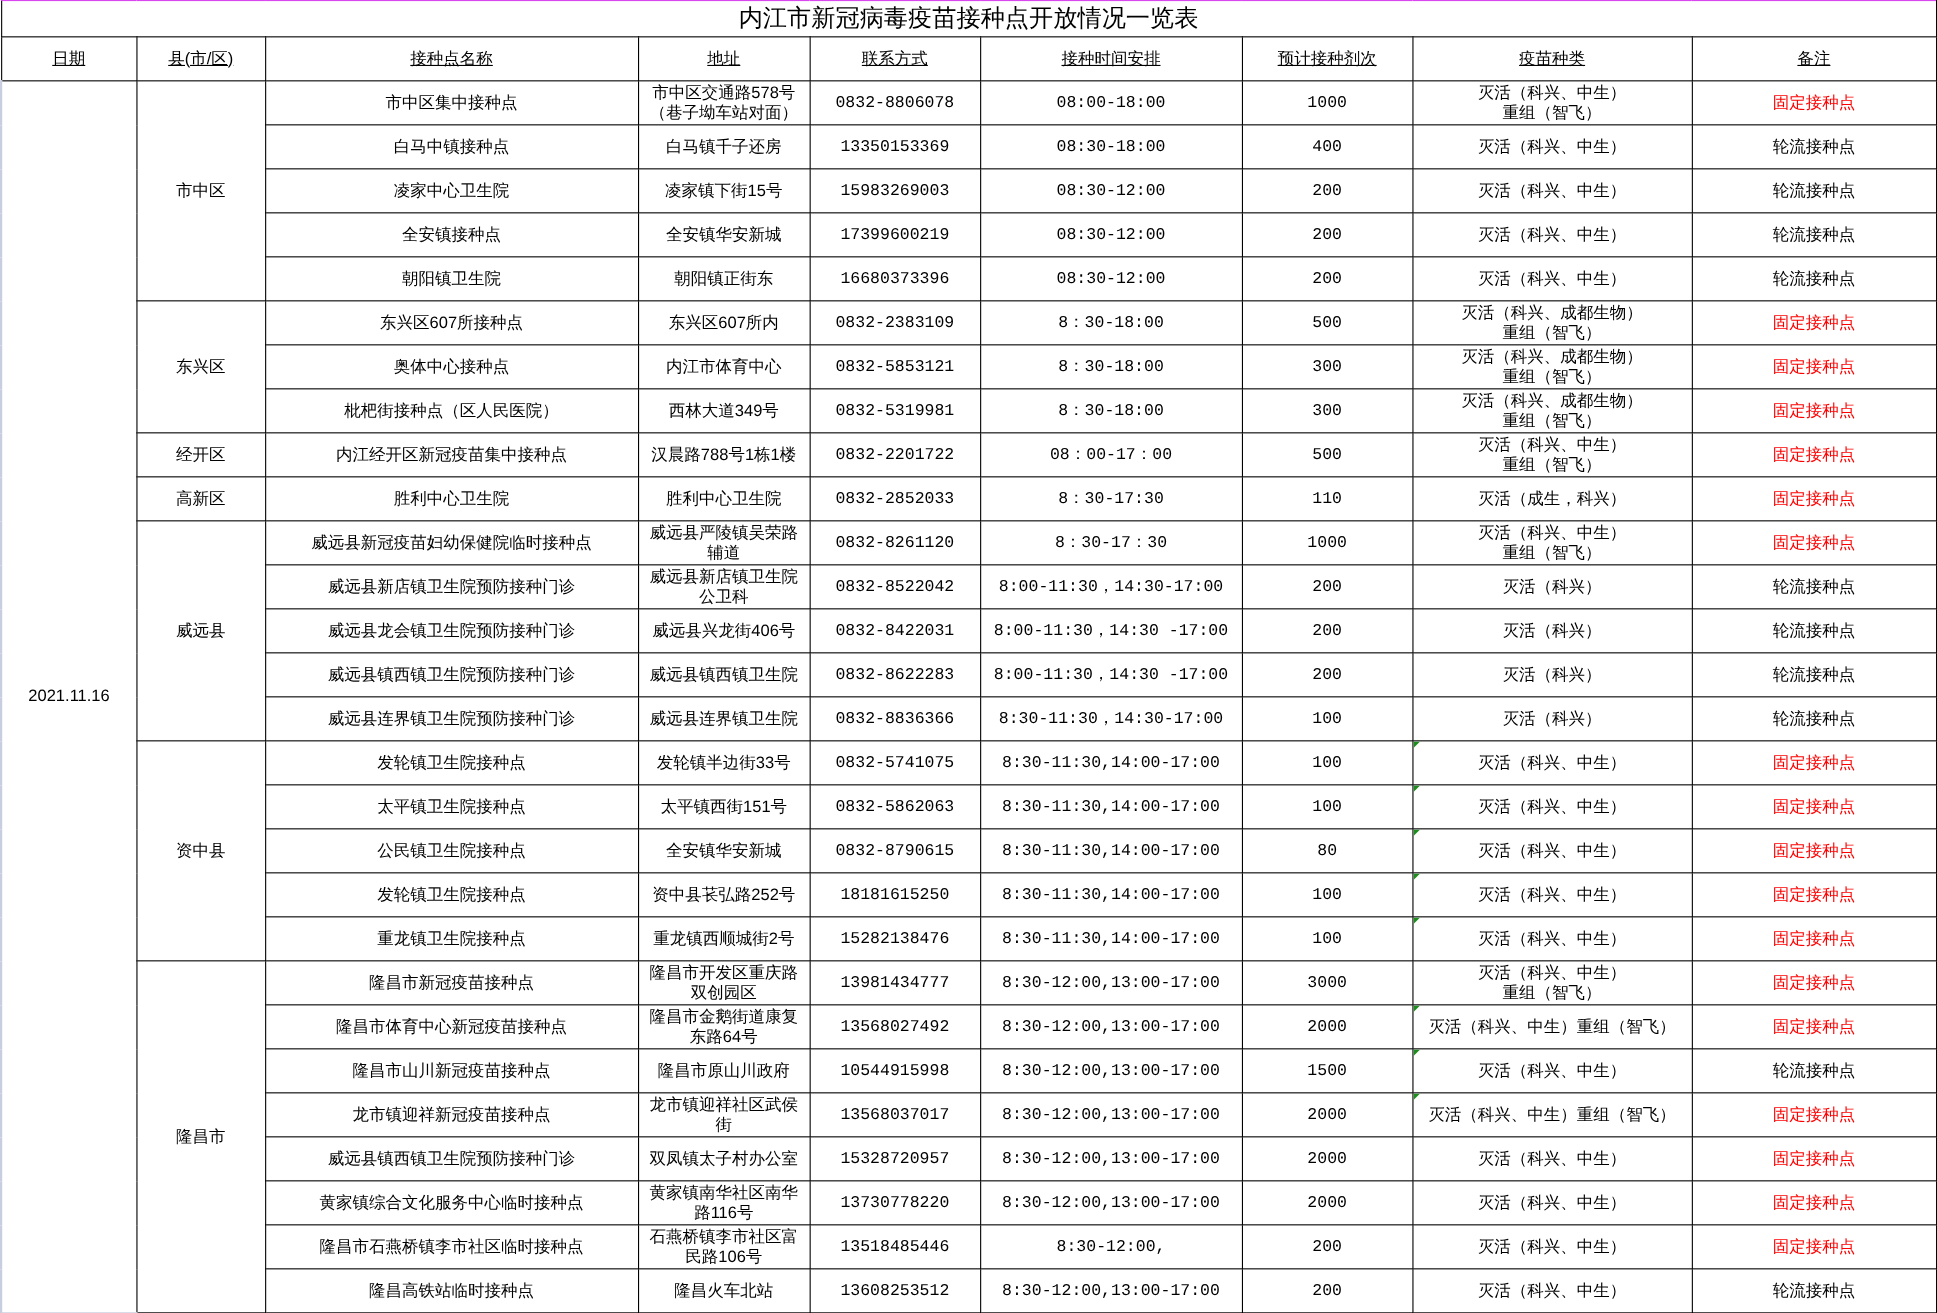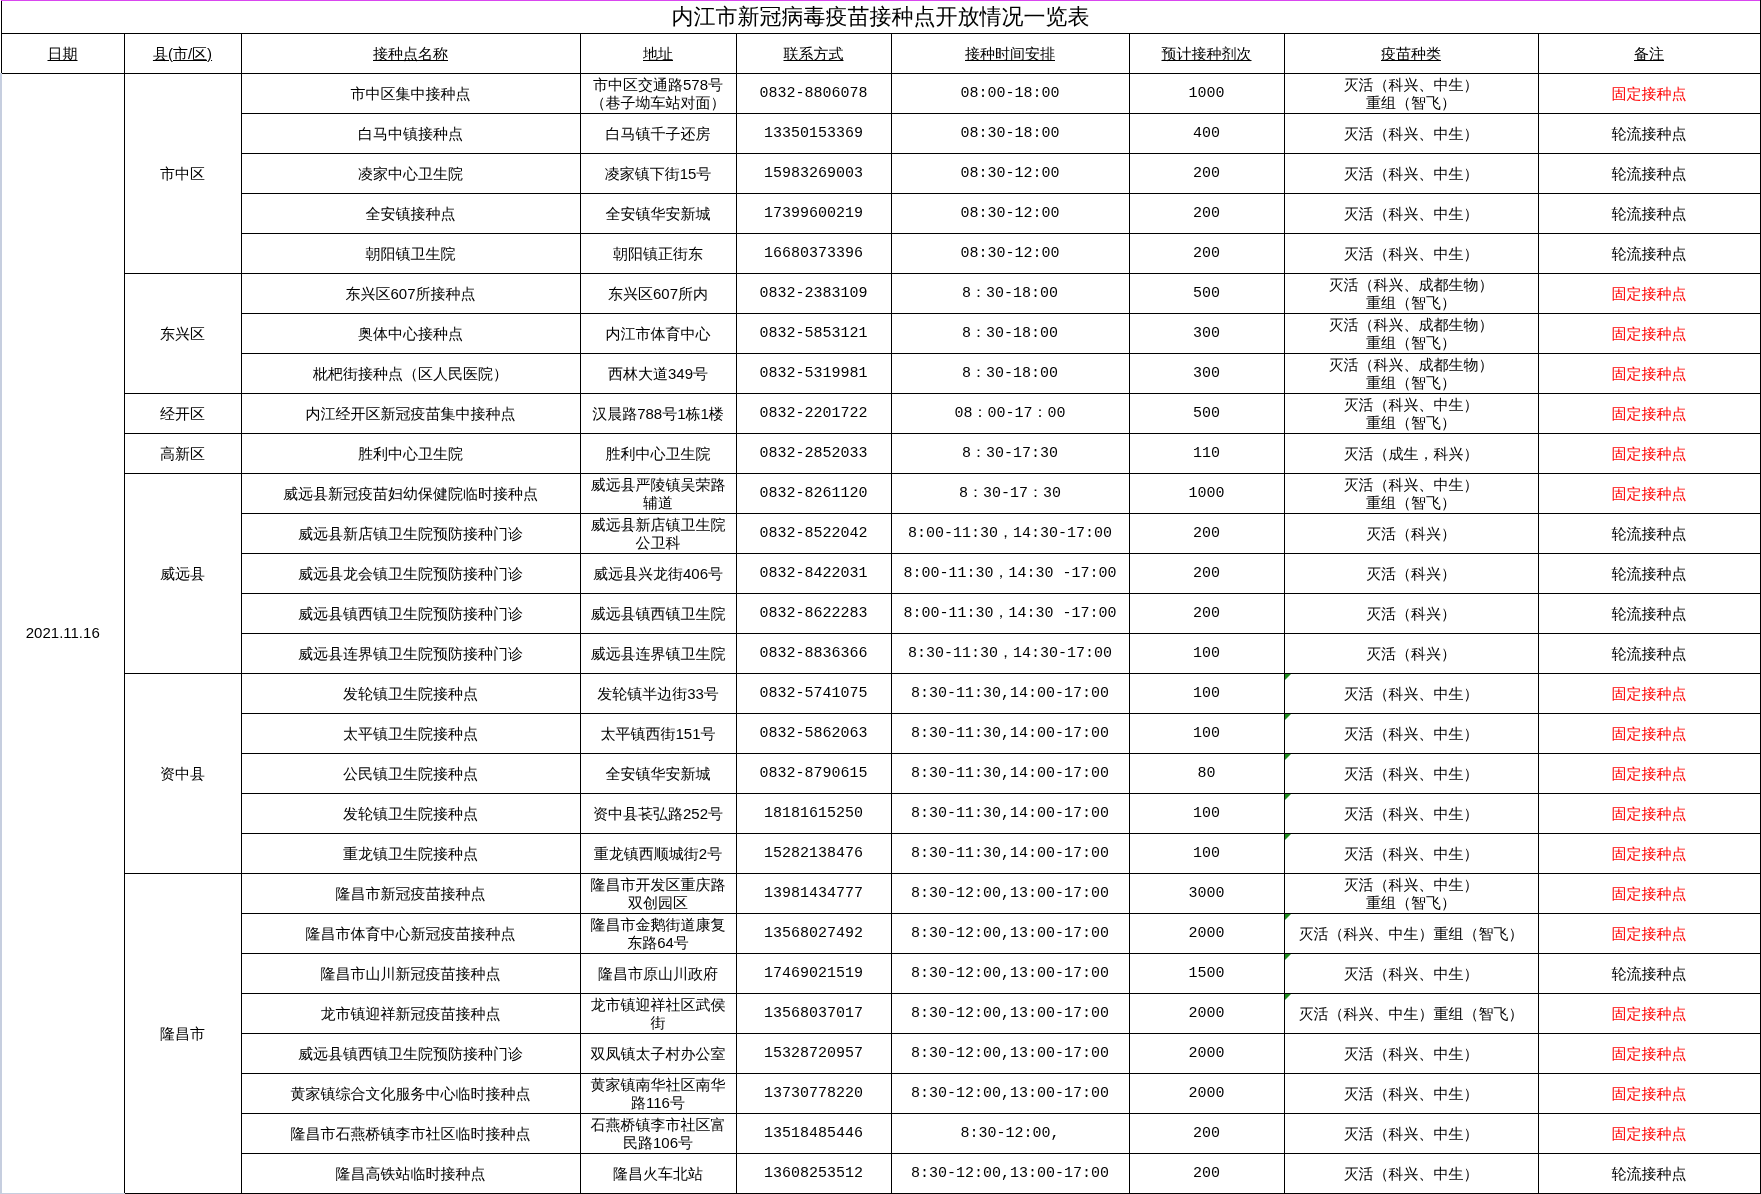--- a/index.html
+++ b/index.html
@@ -296,21 +296,21 @@
 东路64号</span></td>
         <td class="mono"><span>13568027492</span></td>
         <td class="mono"><span>8:30-12:00,13:00-17:00</span></td>
         <td class="mono"><span>2000</span></td>
         <td class="top"><span class="marker" style="border-top-color: rgb(30, 140, 30);"></span><span>灭活（科兴、中生）重组（智飞）</span></td>
         <td style="color: rgb(255, 0, 0);"><span>固定接种点</span></td>
       </tr>
       <tr>
         <td><span>隆昌市山川新冠疫苗接种点</span></td>
         <td><span>隆昌市原山川政府</span></td>
-        <td class="mono"><span>17469021519</span></td>
+        <td class="mono"><span>10544915998</span></td>
         <td class="mono"><span>8:30-12:00,13:00-17:00</span></td>
         <td class="mono"><span>1500</span></td>
         <td class="top"><span class="marker" style="border-top-color: rgb(30, 140, 30);"></span><span>灭活（科兴、中生）</span></td>
         <td style="color: rgb(0, 0, 0);"><span>轮流接种点</span></td>
       </tr>
       <tr>
         <td><span>龙市镇迎祥新冠疫苗接种点</span></td>
         <td><span>龙市镇迎祥社区武侯
 街</span></td>
         <td class="mono"><span>13568037017</span></td>

